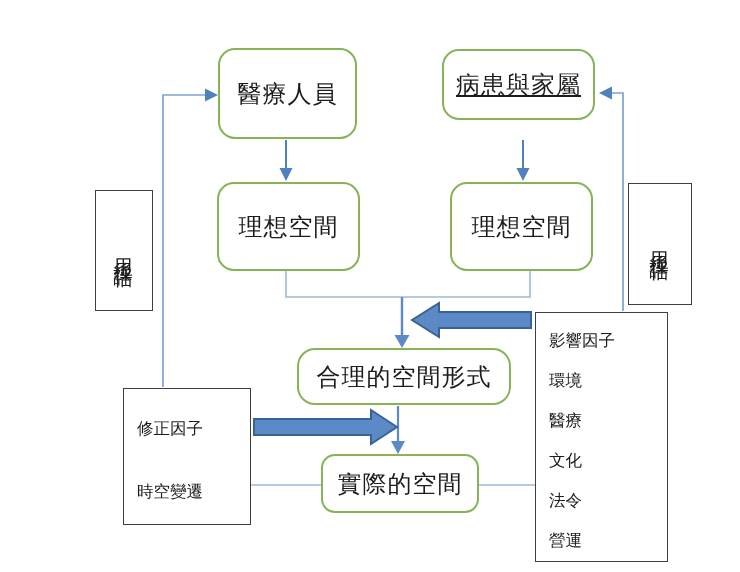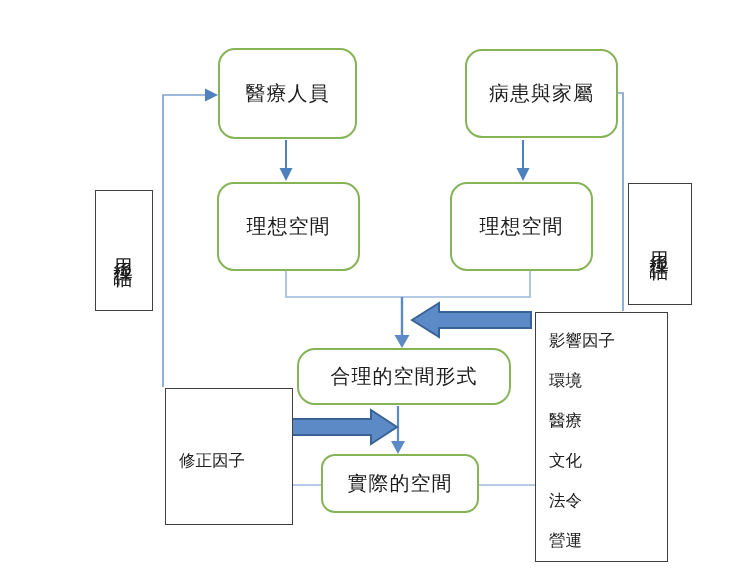--- a/index.html
+++ b/index.html
@@ -12,21 +12,21 @@
     overflow:hidden;
   }
   #connector-layer{position:absolute;left:0;top:0;z-index:1;}
   .green-node{
     position:absolute;z-index:2;
     box-sizing:border-box;
     background:#ffffff;
     border:2.5px solid #85b356;
     border-radius:17px;
     display:flex;align-items:center;justify-content:center;
-    font-size:20px;letter-spacing:1px;
+    font-size:24px;letter-spacing:1px;
   }
   .plain-box{
     position:absolute;z-index:2;
     box-sizing:border-box;
     background:#ffffff;
     border:1.8px solid #3f3f3f;
   }
   .vtext{
     display:flex;align-items:center;justify-content:center;
   }
@@ -87,21 +87,21 @@
     <polygon points="397,427 371,410 371,419 254,419 254,435 371,435 371,444" fill="#5b8ac6" stroke="#386395" stroke-width="2"></polygon>
 
     <line x1="251" y1="485" x2="321" y2="485" stroke="#9db9da" stroke-width="1.6"></line>
     <line x1="479" y1="485" x2="535" y2="485" stroke="#9db9da" stroke-width="1.6"></line>
   </svg>
 
   <div class="green-node" style="left:218px;top:48px;width:139px;height:91px;">
     <span>醫療人員</span>
   </div>
 
-  <div class="green-node" style="left:465px;top:49px;width:153px;height:89px;">
+  <div class="green-node" style="left:442px;top:49px;width:153px;height:71px;text-decoration:underline;">
     <span>病患與家屬</span>
   </div>
 
   <div class="green-node" style="left:217px;top:182px;width:143px;height:89px;">
     <span>理想空間</span>
   </div>
 
   <div class="green-node" style="left:450px;top:182px;width:143px;height:89px;">
     <span>理想空間</span>
   </div>
@@ -115,22 +115,23 @@
   </div>
 
   <div class="plain-box vtext" style="left:95px;top:190px;width:58px;height:121px;">
     <span>用後評估</span>
   </div>
 
   <div class="plain-box vtext" style="left:628px;top:183px;width:64px;height:122px;">
     <span>用後評估</span>
   </div>
 
-  <div class="plain-box list-box" style="left:123px;top:388px;width:128px;height:137px;margin-left:42px;">
+  <div class="plain-box list-box" style="left:123px;top:388px;width:128px;height:137px;">
     <div>修正因子</div>
+    <div>時空變遷</div>
   </div>
 
   <div class="plain-box list-box" style="left:535px;top:312px;width:133px;height:250px;">
     <div>影響因子</div>
     <div>環境</div>
     <div>醫療</div>
     <div>文化</div>
     <div>法令</div>
     <div>營運</div>
   </div>

